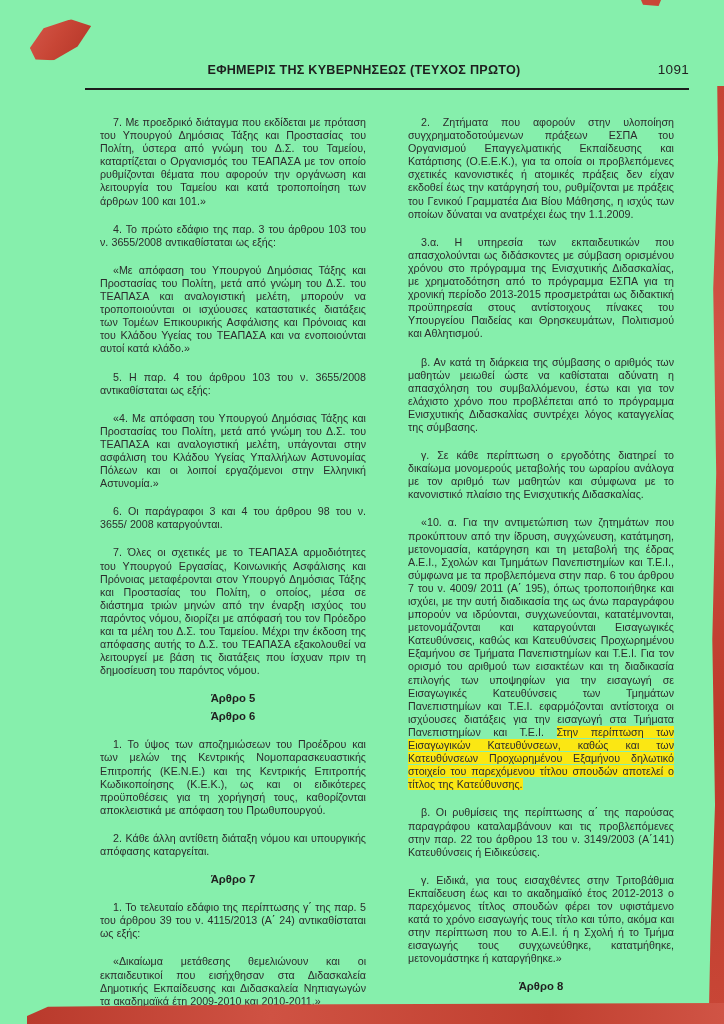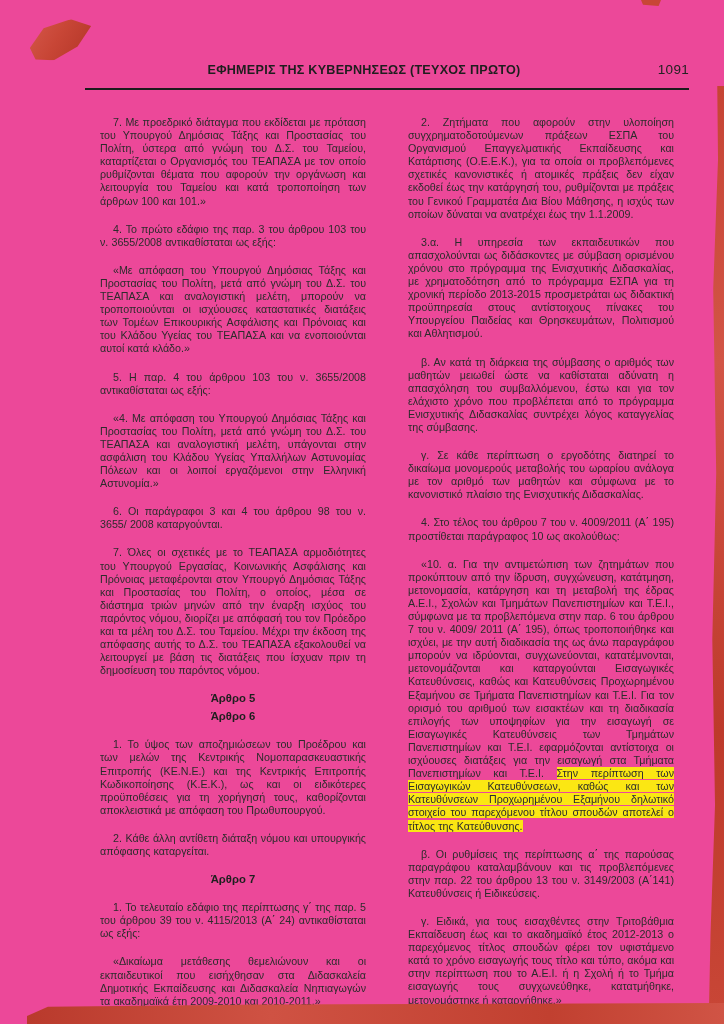--- a/index.html
+++ b/index.html
@@ -4,21 +4,21 @@
 <style>
   html,body{margin:0;padding:0;}
   body{
     width:724px;height:1024px;
     background:#fdfdfc;
     font-family:"Liberation Sans", sans-serif;
     color:#2e2e2e;
     position:relative;
     overflow:hidden;
   }
-  .page{position:absolute;inset:0;background:#ec4899;}
+  .page{position:absolute;inset:0;background:#86efac;}
   
   .header{position:absolute;left:85px;top:60px;width:604px;height:24px;}
   .header-title{
     position:absolute;left:0;right:46px;text-align:center;
     font-weight:bold;font-size:12.6px;letter-spacing:.25px;color:#1e1e1e;
     top:3px;
   }
   .page-number{
     position:absolute;right:0;top:2px;font-size:13.5px;color:#222;letter-spacing:.3px;
   }
@@ -95,21 +95,20 @@
         <h3 class="article-heading"><span>Άρθρο 7</span></h3>
         <p class="para"><span>1. Το τελευταίο εδάφιο της περίπτωσης γ΄ της παρ. 5 του άρθρου 39 του ν. 4115/2013 (Α΄ 24) αντικαθίσταται ως εξής:</span></p>
         <p class="para"><span>«Δικαίωμα μετάθεσης θεμελιώνουν και οι εκπαιδευτικοί που εισήχθησαν στα Διδασκαλεία Δημοτικής Εκπαίδευσης και Διδασκαλεία Νηπιαγωγών τα ακαδημαϊκά έτη 2009-2010 και 2010-2011.»</span></p>
         <p class="para"><span>Η ισχύς της παρούσας άρχεται από τη δημοσίευση του ν. 4115/ 2013 (Α΄ 24).</span></p>
       </div>
     <div class="column" id="col-right">
         <p class="para"><span>2. Ζητήματα που αφορούν στην υλοποίηση συγχρηματοδοτούμενων πράξεων ΕΣΠΑ του Οργανισμού Επαγγελματικής Εκπαίδευσης και Κατάρτισης (Ο.Ε.Ε.Κ.), για τα οποία οι προβλεπόμενες σχετικές κανονιστικές ή ατομικές πράξεις δεν είχαν εκδοθεί έως την κατάργησή του, ρυθμίζονται με πράξεις του Γενικού Γραμματέα Δια Βίου Μάθησης, η ισχύς των οποίων δύναται να ανατρέχει έως την 1.1.2009.</span></p>
         <p class="para"><span>3.α. Η υπηρεσία των εκπαιδευτικών που απασχολούνται ως διδάσκοντες με σύμβαση ορισμένου χρόνου στο πρόγραμμα της Ενισχυτικής Διδασκαλίας, με χρηματοδότηση από το πρόγραμμα ΕΣΠΑ για τη χρονική περίοδο 2013-2015 προσμετράται ως διδακτική προϋπηρεσία στους αντίστοιχους πίνακες του Υπουργείου Παιδείας και Θρησκευμάτων, Πολιτισμού και Αθλητισμού.</span></p>
         <p class="para"><span>β. Αν κατά τη διάρκεια της σύμβασης ο αριθμός των μαθητών μειωθεί ώστε να καθίσταται αδύνατη η απασχόληση του συμβαλλόμενου, έστω και για τον ελάχιστο χρόνο που προβλέπεται από το πρόγραμμα Ενισχυτικής Διδασκαλίας συντρέχει λόγος καταγγελίας της σύμβασης.</span></p>
         <p class="para"><span>γ. Σε κάθε περίπτωση ο εργοδότης διατηρεί το δικαίωμα μονομερούς μεταβολής του ωραρίου ανάλογα με τον αριθμό των μαθητών και σύμφωνα με το κανονιστικό πλαίσιο της Ενισχυτικής Διδασκαλίας.</span></p>
-        <p class="para"><span>4. Στο τέλος του άρθρου 7 του ν. 4009/2011 (Α΄ 195) προστίθεται παράγραφος 10 ως ακολούθως:</span></p>
         <p class="para"><span>«10. α. Για την αντιμετώπιση των ζητημάτων που προκύπτουν από την ίδρυση, συγχώνευση, κατάτμηση, μετονομασία, κατάργηση και τη μεταβολή της έδρας Α.Ε.Ι., Σχολών και Τμημάτων Πανεπιστημίων και Τ.Ε.Ι., σύμφωνα με τα προβλεπόμενα στην παρ. 6 του άρθρου 7 του ν. 4009/ 2011 (Α΄ 195), όπως τροποποιήθηκε και ισχύει, με την αυτή διαδικασία της ως άνω παραγράφου μπορούν να ιδρύονται, συγχωνεύονται, κατατέμνονται, μετονομάζονται και καταργούνται Εισαγωγικές Κατευθύνσεις, καθώς και Κατευθύνσεις Προχωρημένου Εξαμήνου σε Τμήματα Πανεπιστημίων και Τ.Ε.Ι. Για τον ορισμό του αριθμού των εισακτέων και τη διαδικασία επιλογής των υποψηφίων για την εισαγωγή σε Εισαγωγικές Κατευθύνσεις των Τμημάτων Πανεπιστημίων και Τ.Ε.Ι. εφαρμόζονται αντίστοιχα οι ισχύουσες διατάξεις για την εισαγωγή στα Τμήματα Πανεπιστημίων και Τ.Ε.Ι. </span><span class="hl">Στην περίπτωση των Εισαγωγικών Κατευθύνσεων, καθώς και των Κατευθύνσεων Προχωρημένου Εξαμήνου </span><span class="hl ul">δηλωτικό στοιχείο του παρεχόμενου τίτλου σπουδών αποτελεί ο τίτλος της Κατεύθυνσης.</span></p>
         <p class="para"><span>β. Οι ρυθμίσεις της περίπτωσης α΄ της παρούσας παραγράφου καταλαμβάνουν και τις προβλεπόμενες στην παρ. 22 του άρθρου 13 του ν. 3149/2003 (Α΄141) Κατευθύνσεις ή Ειδικεύσεις.</span></p>
         <p class="para"><span>γ. Ειδικά, για τους εισαχθέντες στην Τριτοβάθμια Εκπαίδευση έως και το ακαδημαϊκό έτος 2012-2013 ο παρεχόμενος τίτλος σπουδών φέρει τον υφιστάμενο κατά το χρόνο εισαγωγής τους τίτλο και τύπο, ακόμα και στην περίπτωση που το Α.Ε.Ι. ή η Σχολή ή το Τμήμα εισαγωγής τους συγχωνεύθηκε, κατατμήθηκε, μετονομάστηκε ή καταργήθηκε.»</span></p>
         <h3 class="article-heading"><span>Άρθρο 8</span></h3>
         <p class="para"><span>Η περίπτωση β΄ της παραγράφου 10 του άρθρου 42 του ν. 4115/2013 (Α΄ 24) αντικαθίσταται ως ακολούθως:</span></p>
       </div>
   </div>
 
   <div class="red-mark mark-topleft"></div>
   <div class="red-mark mark-topedge"></div>

